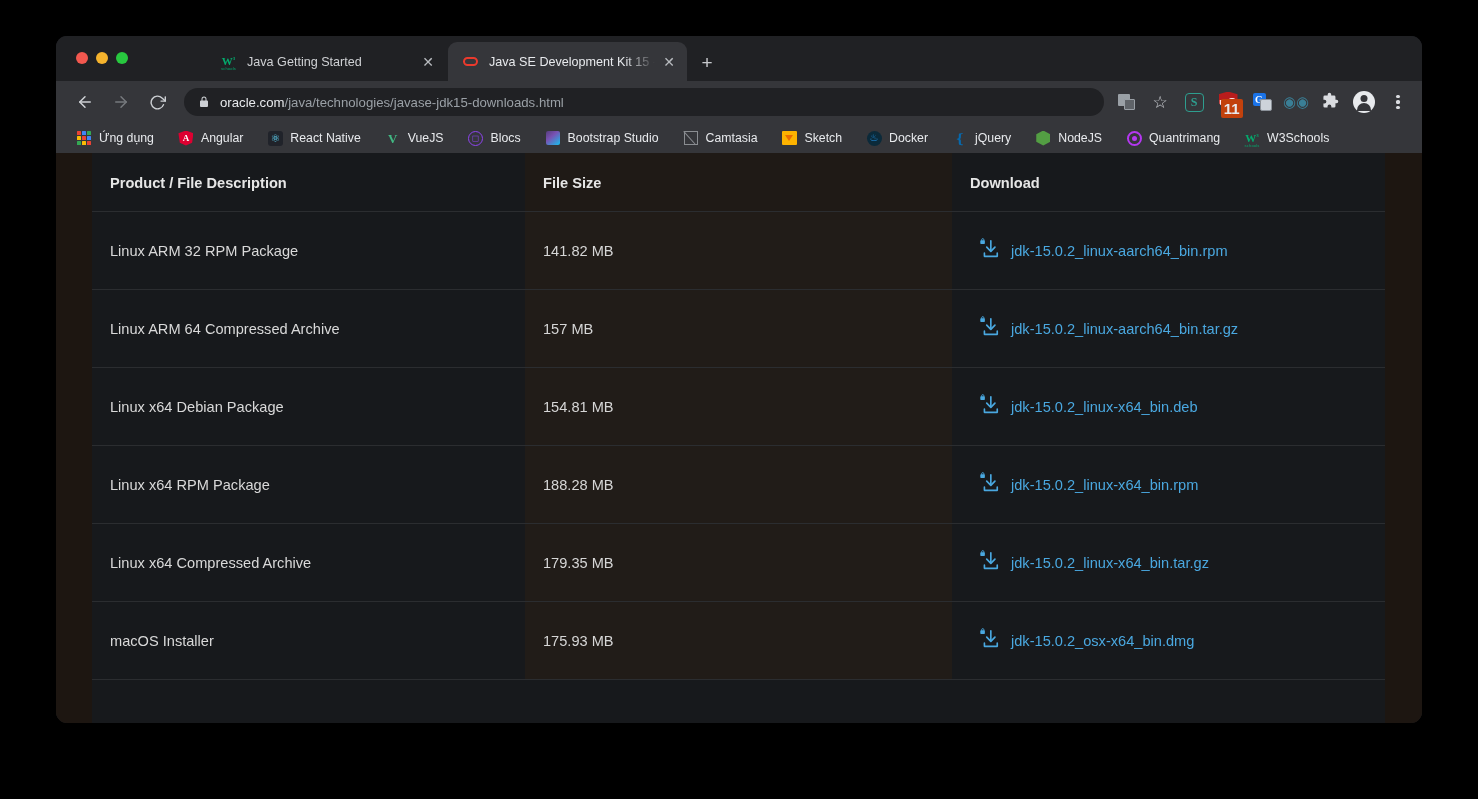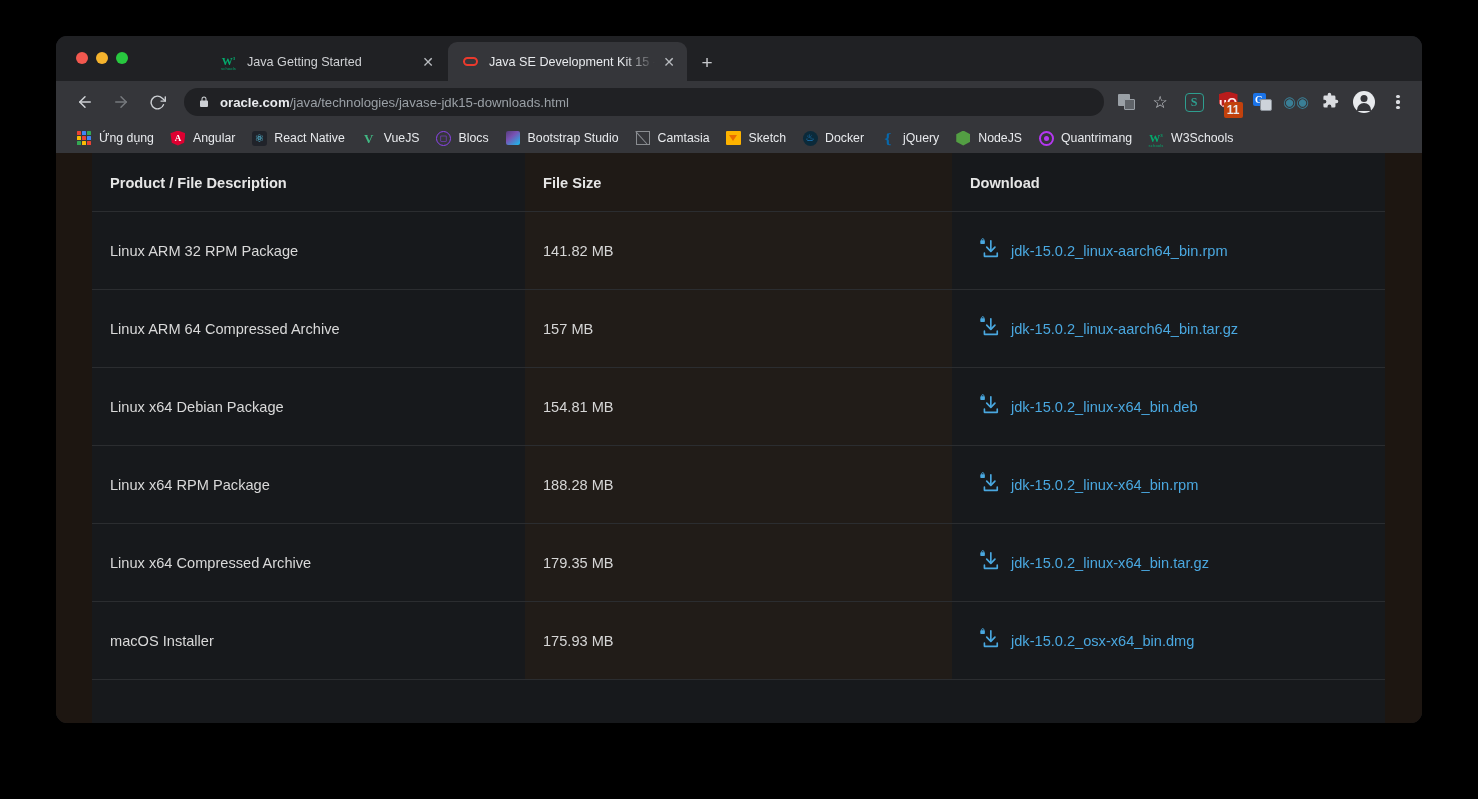--- a/index.html
+++ b/index.html
@@ -112,21 +112,21 @@
     border-radius: 14px;
     display: flex; align-items: center;
     padding: 0 14px;
     max-width: 920px;
   }
   #lock-icon { flex:0 0 auto; margin-right: 10px; display:flex; }
   #url-text {
     font-size: 13.2px; color: #9aa0a6;
     white-space: nowrap; overflow: hidden;
   }
-  #url-text b { color: #e8eaed; font-weight: 700; }
+  #url-text b { color: #e8eaed; font-weight: 400; }
 
   .tb-icon {
     width: 28px; height: 28px;
     display: flex; align-items: center; justify-content: center;
     position: relative;
     flex: 0 0 auto;
   }
   #toolbar-right { display:flex; align-items:center; margin-left:auto; padding-right: 10px; gap: 6px; }
 
   
@@ -146,21 +146,21 @@
   .ext-ublock { position:relative; width:19px; height:21px; }
   .ext-ublock .shield {
     width:19px; height:20px; background:#b91c1c;
     clip-path: polygon(50% 0, 100% 14%, 100% 58%, 50% 100%, 0 58%, 0 14%);
     display:flex; align-items:flex-start; justify-content:center;
     color:#ffe9e9; font-size:13px; font-weight:bold; padding-top:3px;
   }
   .ext-ublock .badge {
     position:absolute; right:-5px; bottom:-5px;
     background:#c2410c; color:#e8eaed;
-    font-size:12px; font-weight:bold; line-height:1;
+    font-size:15px; font-weight:bold; line-height:1;
     padding:2px 3px; border-radius:2px;
   }
   .ext-gtrans { position:relative; width:19px; height:18px; }
   .ext-gtrans .b1 { position:absolute; left:0; top:0; width:13px; height:13px;
      background:#1a73e8; border-radius:2px; color:#fff; font-size:10px; font-weight:bold;
      display:flex;align-items:center;justify-content:center; font-family:"Liberation Serif",serif;}
   .ext-gtrans .b2 { position:absolute; right:0; bottom:0; width:12px; height:12px;
      background:#cdd3da; border-radius:2px; border:1px solid #8b9199; }
   .ext-dark { width:20px; height:18px; display:flex; align-items:center; justify-content:center;
      font-size:15px; color:#3a7f96; }
@@ -175,21 +175,21 @@
      transform:translateX(-50%); width:14px; height:8px; border-radius:7px 7px 0 0; background:#35363a; }
   .kebab-ico { display:flex; flex-direction:column; gap:2.5px; align-items:center; }
   .kebab-ico span { width:3.2px; height:3.2px; border-radius:50%; background:#dadce0; }
 
   
   #bookmarks-bar {
     height: 30px;
     background: #35363a;
     display: flex; align-items: center;
     padding-left: 12px;
-    gap: 0px;
+    gap: 8px;
     overflow: hidden;
   }
   .bm {
     display: flex; align-items: center;
     height: 24px; padding: 0 8px;
     border-radius: 4px;
     flex: 0 0 auto;
   }
   .bm-ico {
     width: 16px; height: 16px; flex: 0 0 16px; margin-right: 7px;

